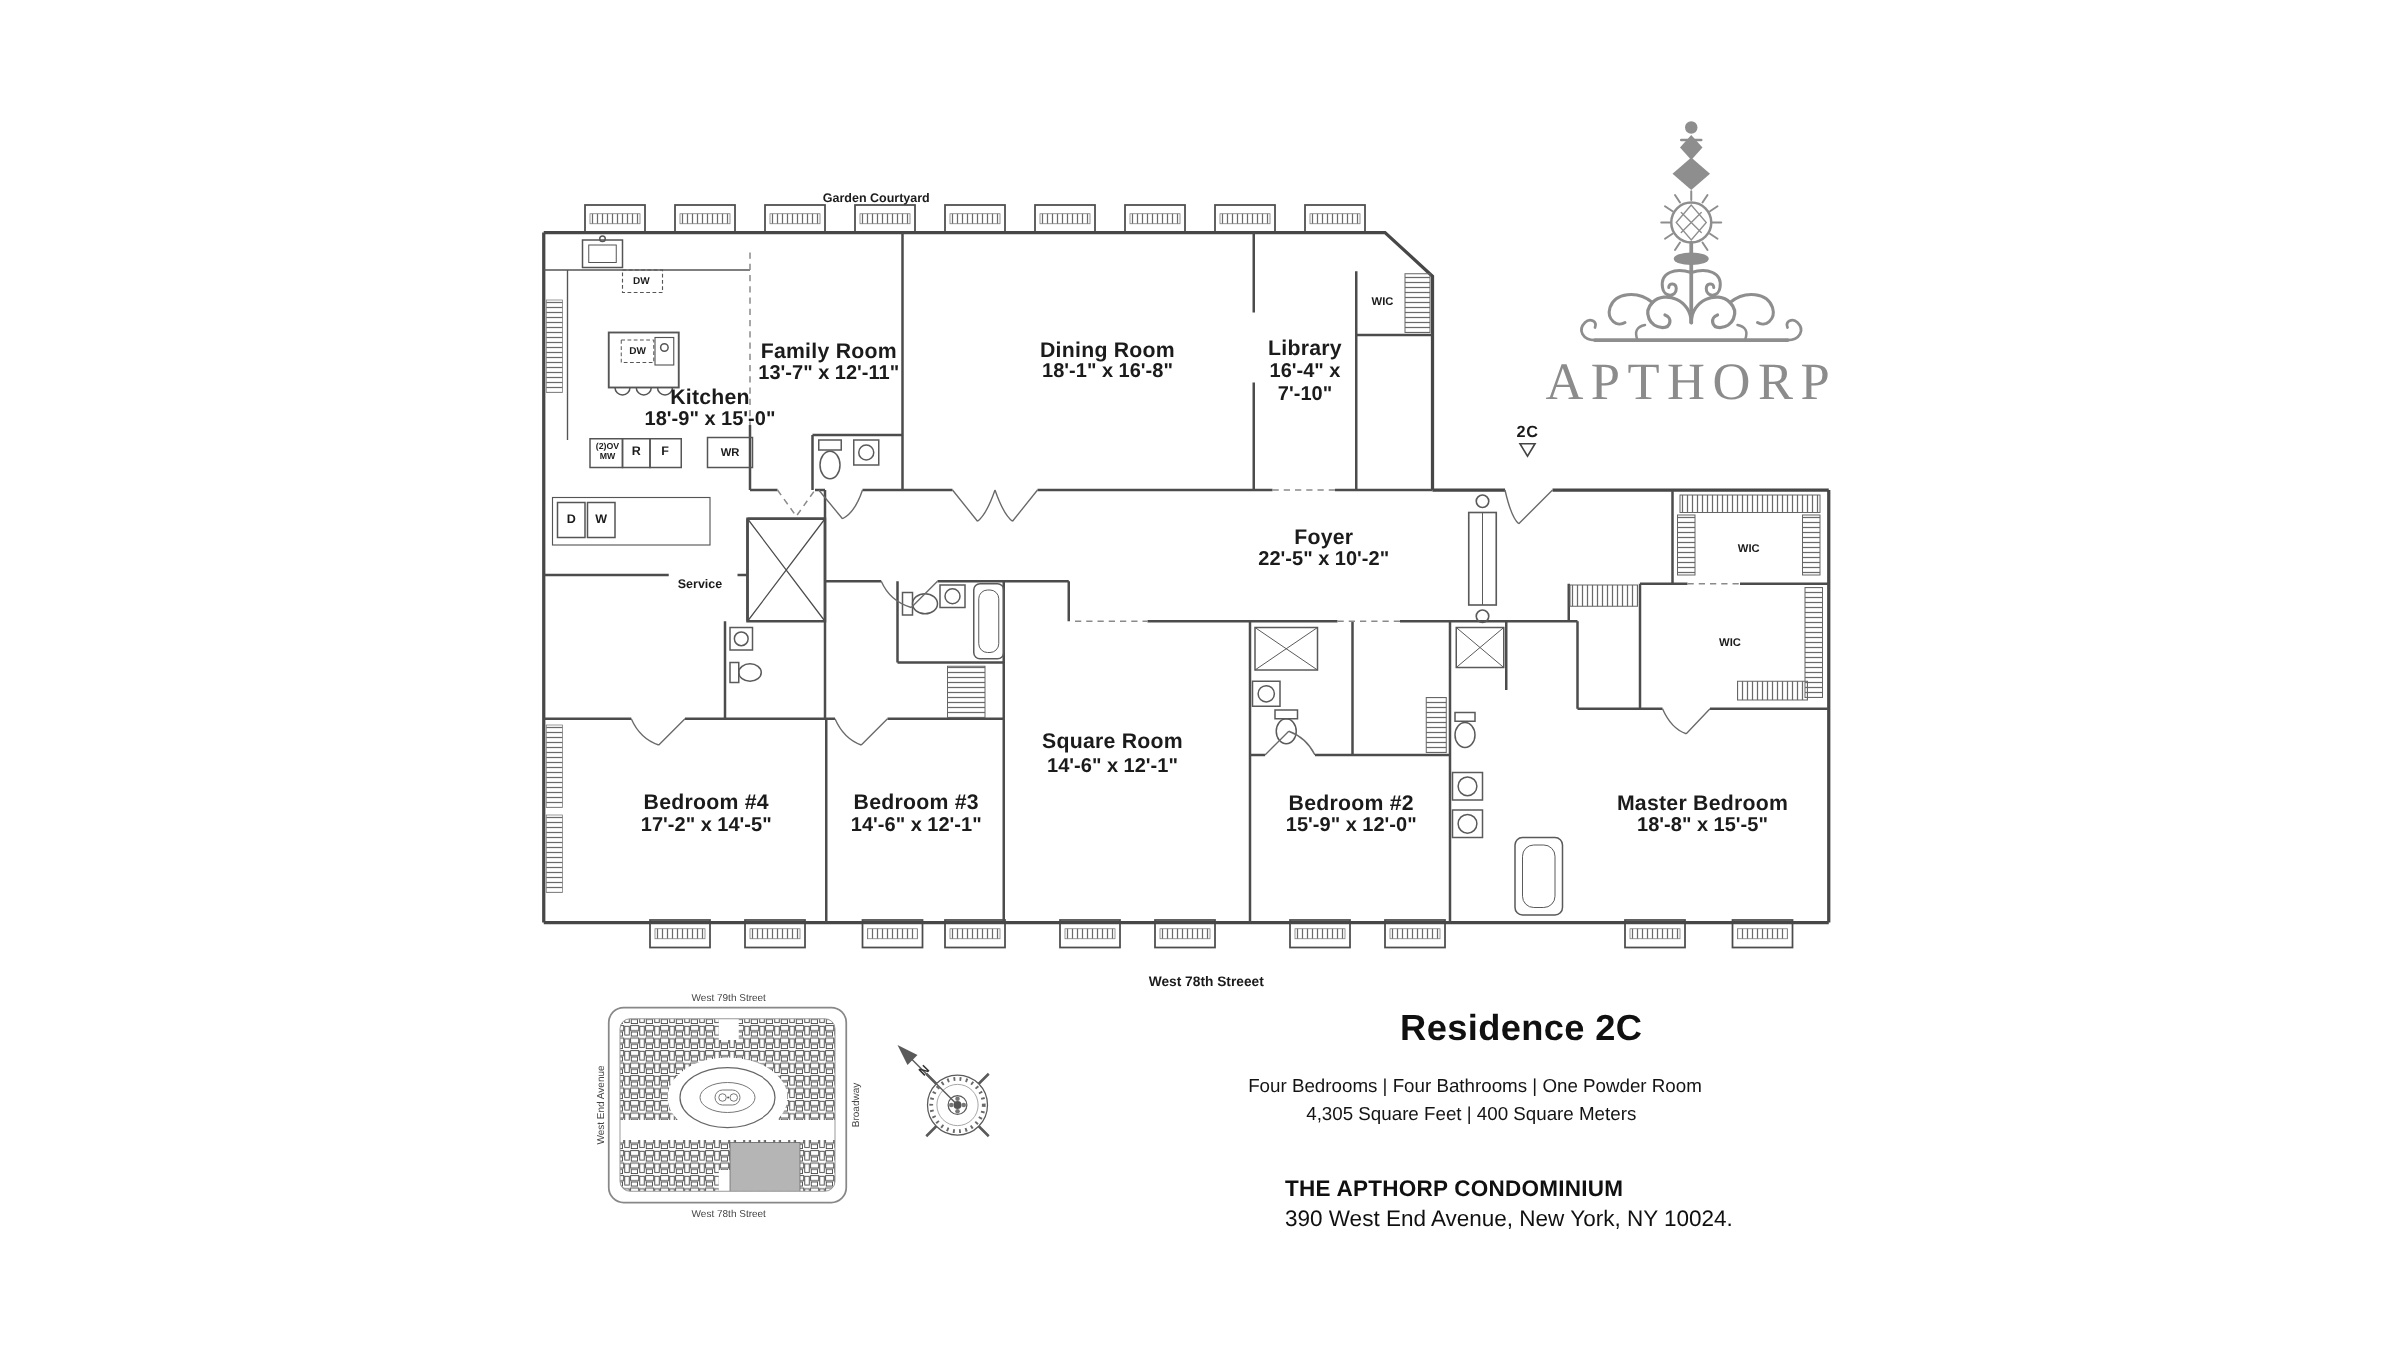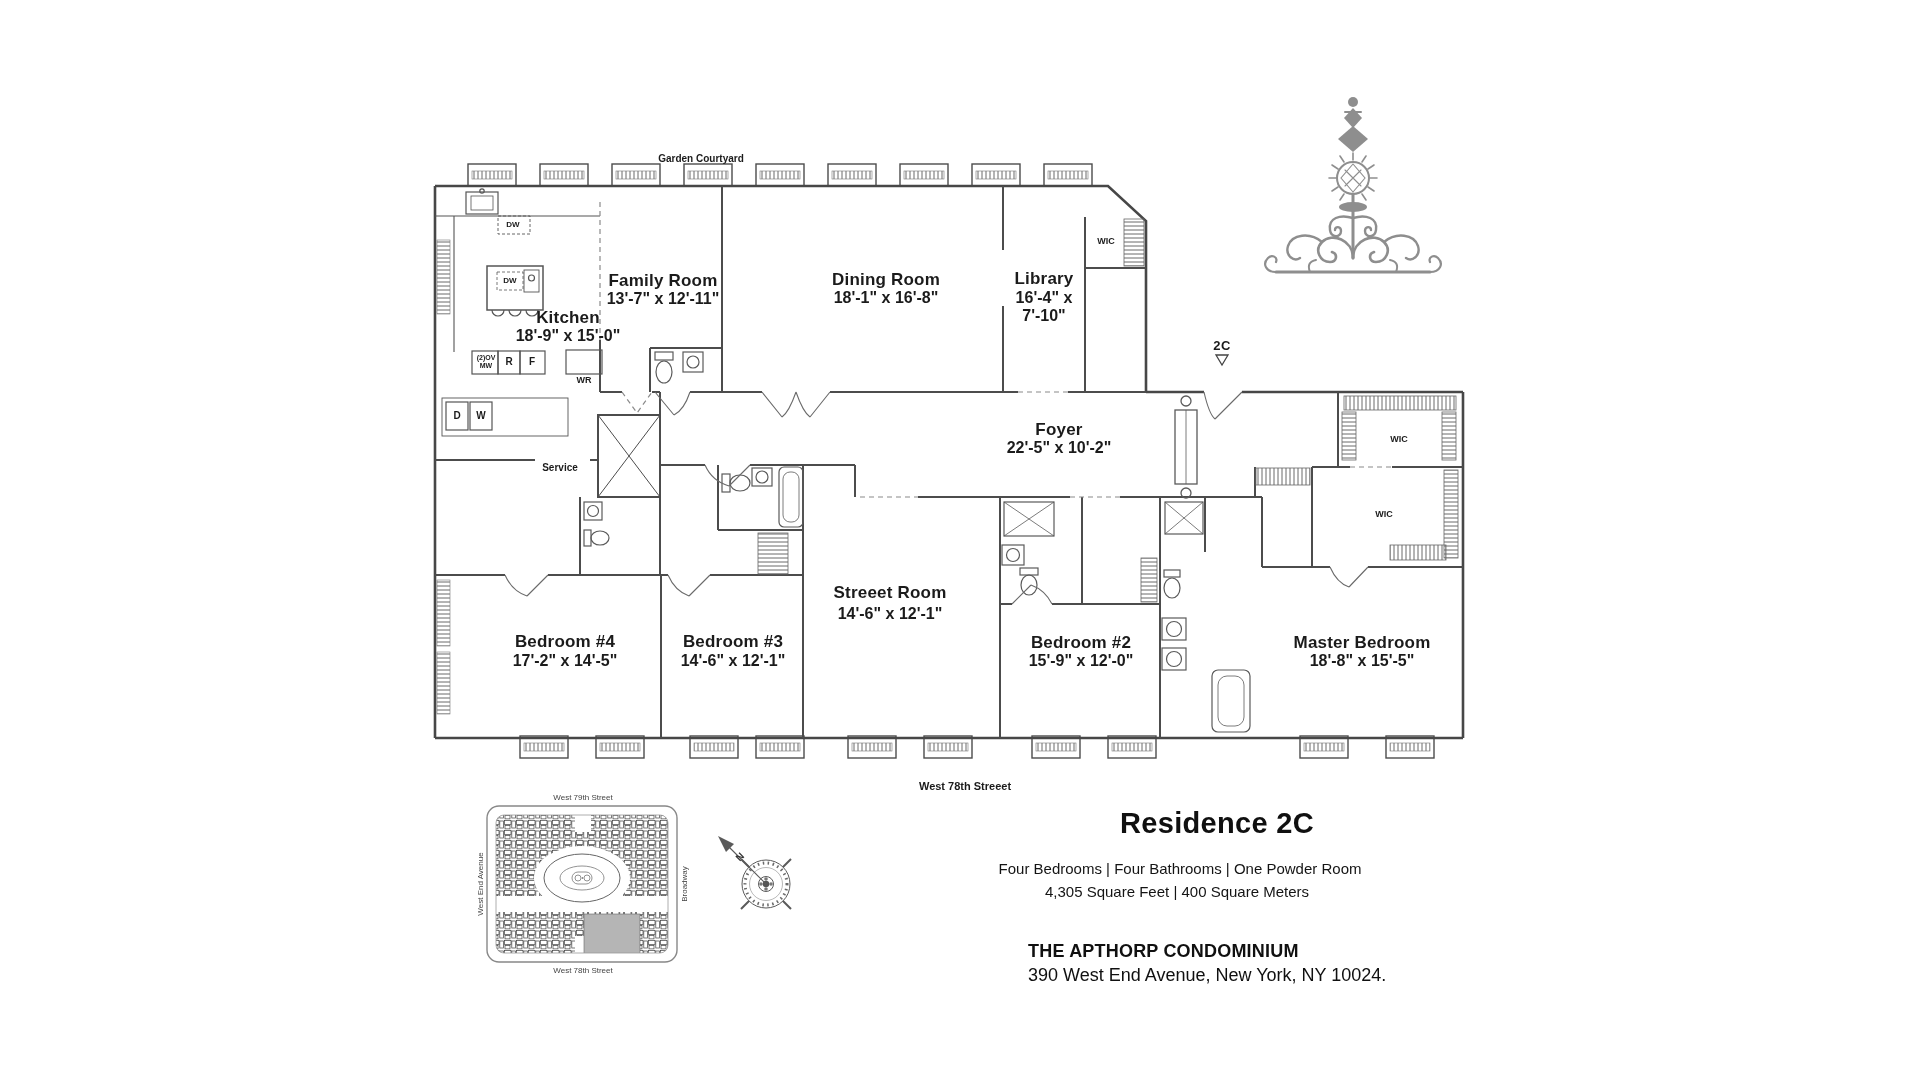--- a/index.html
+++ b/index.html
@@ -309,49 +309,50 @@
 
 <div class="lbl room-name" style="left:886px;top:280px">Dining Room</div>
 <div class="lbl room-dims" style="left:886px;top:298px">18'-1" x 16'-8"</div>
 
 <div class="lbl room-name" style="left:1044px;top:279px">Library</div>
 <div class="lbl room-dims wrap" style="left:1044px;top:307px;width:90px">16'-4" x 7'-10"</div>
 
 <div class="lbl room-name" style="left:1059px;top:430px">Foyer</div>
 <div class="lbl room-dims" style="left:1059px;top:448px">22'-5" x 10'-2"</div>
 
-<div class="lbl room-name" style="left:890px;top:593px">Streeet Room</div>
+<div class="lbl room-name" style="left:890px;top:593px">Square Room</div>
 <div class="lbl room-dims" style="left:890px;top:614px">14'-6" x 12'-1"</div>
 
 <div class="lbl room-name" style="left:565px;top:642px">Bedroom #4</div>
 <div class="lbl room-dims" style="left:565px;top:661px">17'-2" x 14'-5"</div>
 
 <div class="lbl room-name" style="left:733px;top:642px">Bedroom #3</div>
 <div class="lbl room-dims" style="left:733px;top:661px">14'-6" x 12'-1"</div>
 
 <div class="lbl room-name" style="left:1081px;top:643px">Bedroom #2</div>
 <div class="lbl room-dims" style="left:1081px;top:661px">15'-9" x 12'-0"</div>
 
 <div class="lbl room-name" style="left:1362px;top:643px">Master Bedroom</div>
 <div class="lbl room-dims" style="left:1362px;top:661px">18'-8" x 15'-5"</div>
 
 <div class="lbl t9" style="left:1106px;top:241px">WIC</div>
 <div class="lbl t9" style="left:1399px;top:439px">WIC</div>
 <div class="lbl t9" style="left:1384px;top:514px">WIC</div>
 <div class="lbl t10" style="left:560px;top:468px">Service</div>
 <div class="lbl t8" style="left:513px;top:225px">DW</div>
 <div class="lbl t8" style="left:510px;top:281px">DW</div>
-<div class="lbl t9" style="left:584px;top:380px">WR</div>
+<div class="lbl t9" style="left:584px;top:362px">WR</div>
 <div class="lbl t10" style="left:509px;top:362px">R</div>
 <div class="lbl t10" style="left:532px;top:362px">F</div>
 <div class="lbl t7" style="left:486px;top:362px;width:32px">(2)OV MW</div>
 <div class="lbl t10" style="left:457px;top:416px">D</div>
 <div class="lbl t10" style="left:481px;top:416px">W</div>
 <div class="lbl marker2c" style="left:1222px;top:346px">2C</div>
 
+<div class="lbl logo-text" style="left:1353px;top:306px">APTHORP</div>
 
 <div class="lbl map8" style="left:583px;top:798px">West 79th Street</div>
 <div class="lbl map8" style="left:583px;top:971px">West 78th Street</div>
 <div class="lbl map8 rot" style="left:481px;top:884px">West End Avenue</div>
 <div class="lbl map8 rot" style="left:685px;top:884px">Broadway</div>
 <div class="lbl rotN" style="left:740px;top:857px">N</div>
 
 <div class="lbl sum-title" style="left:1177px;top:824px">Residence 2C</div>
 <div class="lbl sum-line" style="left:1180px;top:869px">Four Bedrooms | Four Bathrooms | One Powder Room</div>
 <div class="lbl sum-line" style="left:1177px;top:892px">4,305 Square Feet | 400 Square Meters</div>

